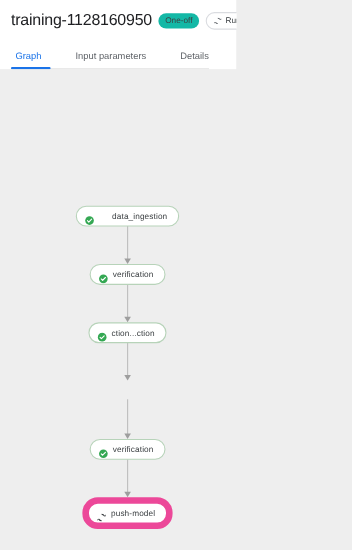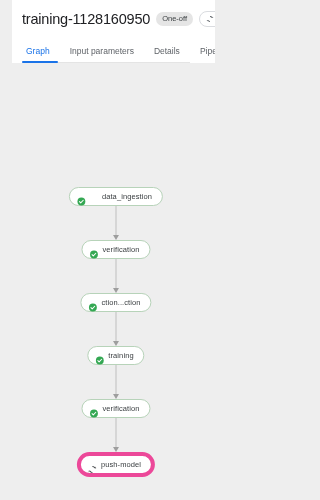--- a/index.html
+++ b/index.html
@@ -14,21 +14,20 @@
     background: #eeeeee;
     color: #202124;
     -webkit-font-smoothing: antialiased;
   }
 
   
   .header {
     background: #ffffff;
     padding: 8px 25px 0 10px;
     box-sizing: border-box;
-    margin-left: 12px;
   }
   .title-row {
     display: flex;
     align-items: center;
     gap: 6px;
     height: 22px;
   }
   .page-title {
     font-size: 14.5px;
     font-weight: 400;
@@ -41,40 +40,40 @@
     align-items: center;
     gap: 3px;
     border-radius: 9px;
     font-size: 7.5px;
     line-height: 1;
     padding: 3px 6px;
     white-space: nowrap;
     box-sizing: border-box;
   }
   .pill-type {
-    background: #e5e5e5;
+    background: #14b8a6;
     color: #3c4043;
   }
   .pill-status {
     background: #ffffff;
     color: #3c4043;
     border: 1px solid #dadce0;
   }
   .pill-status .spin-icon {
     display: inline-block;
     width: 8px;
     height: 8px;
     flex: 0 0 auto;
   }
 
   
   .tabs {
     display: flex;
     align-items: flex-end;
-    gap: 4px;
+    gap: 15px;
     margin-top: 10px;
     height: 22px;
     border-bottom: 1px solid #e4e4e4;
   }
   .tab {
     font-size: 8.5px;
     color: #5f6368;
     padding: 0 8px 6px 8px;
     white-space: nowrap;
     position: relative;
@@ -120,21 +119,21 @@
     border-radius: 14px;
     padding: 4px 10px 4px 7px;
     box-sizing: border-box;
     white-space: nowrap;
     cursor: pointer;
   }
   .node-succeeded {
     border: 1px solid #b7d3b9;
   }
   .node-running {
-    border: 4px solid #ec4899;
+    border: 6px solid #ec4899;
   }
   .node-label {
     font-size: 7.5px;
     color: #3c4043;
     letter-spacing: 0.1px;
   }
   .node-icon {
     width: 9px;
     height: 9px;
     flex: 0 0 auto;
@@ -216,27 +215,20 @@
           </svg></span>
         <span class="node-label">verification</span>
       </div>
       <div class="node node-succeeded" style="top: 230px; left: 116px;">
         <span class="node-icon"><svg viewBox="0 0 16 16" width="9" height="9" aria-hidden="true">
             <circle cx="8" cy="8" r="7" fill="#34a853"></circle>
             <path d="M4.6 8.2l2.2 2.2 4.5-4.6" fill="none" stroke="#ffffff" stroke-width="1.8" stroke-linecap="round" stroke-linejoin="round"></path>
           </svg></span>
         <span class="node-label">ction...ction</span>
       </div>
-      <div class="node node-succeeded" style="top: 283px; left: 116px;">
-        <span class="node-icon"><svg viewBox="0 0 16 16" width="9" height="9" aria-hidden="true">
-            <circle cx="8" cy="8" r="7" fill="#34a853"></circle>
-            <path d="M4.6 8.2l2.2 2.2 4.5-4.6" fill="none" stroke="#ffffff" stroke-width="1.8" stroke-linecap="round" stroke-linejoin="round"></path>
-          </svg></span>
-        <span class="node-label">training</span>
-      </div>
       <div class="node node-succeeded" style="top: 336px; left: 116px; justify-content: flex-end;">
         <span class="node-icon"><svg viewBox="0 0 16 16" width="9" height="9" aria-hidden="true">
             <circle cx="8" cy="8" r="7" fill="#34a853"></circle>
             <path d="M4.6 8.2l2.2 2.2 4.5-4.6" fill="none" stroke="#ffffff" stroke-width="1.8" stroke-linecap="round" stroke-linejoin="round"></path>
           </svg></span>
         <span class="node-label">verification</span>
       </div>
       <div class="node node-running" style="top: 389px; left: 116px;">
         <span class="node-icon"><svg viewBox="0 0 16 16" width="9" height="9" aria-hidden="true">
             <path d="M8 1.9a6.1 6.1 0 0 1 5.3 3.1l-1.55.9A4.32 4.32 0 0 0 8 3.7V1.9z" fill="#3c4043"></path>

